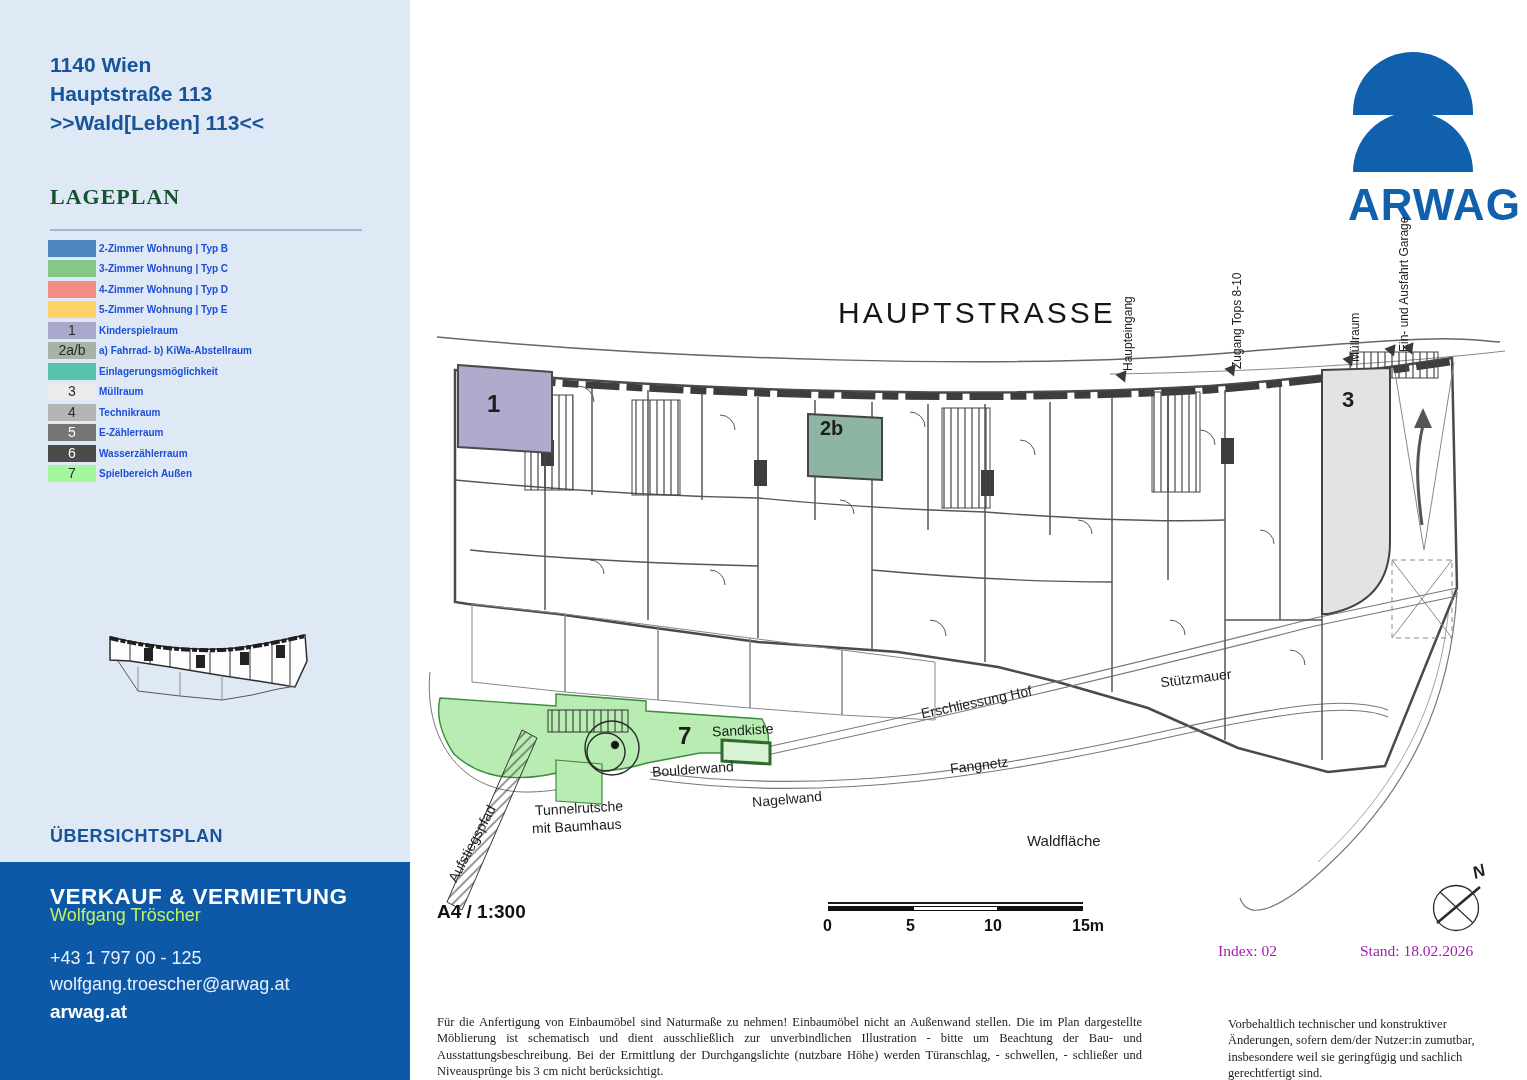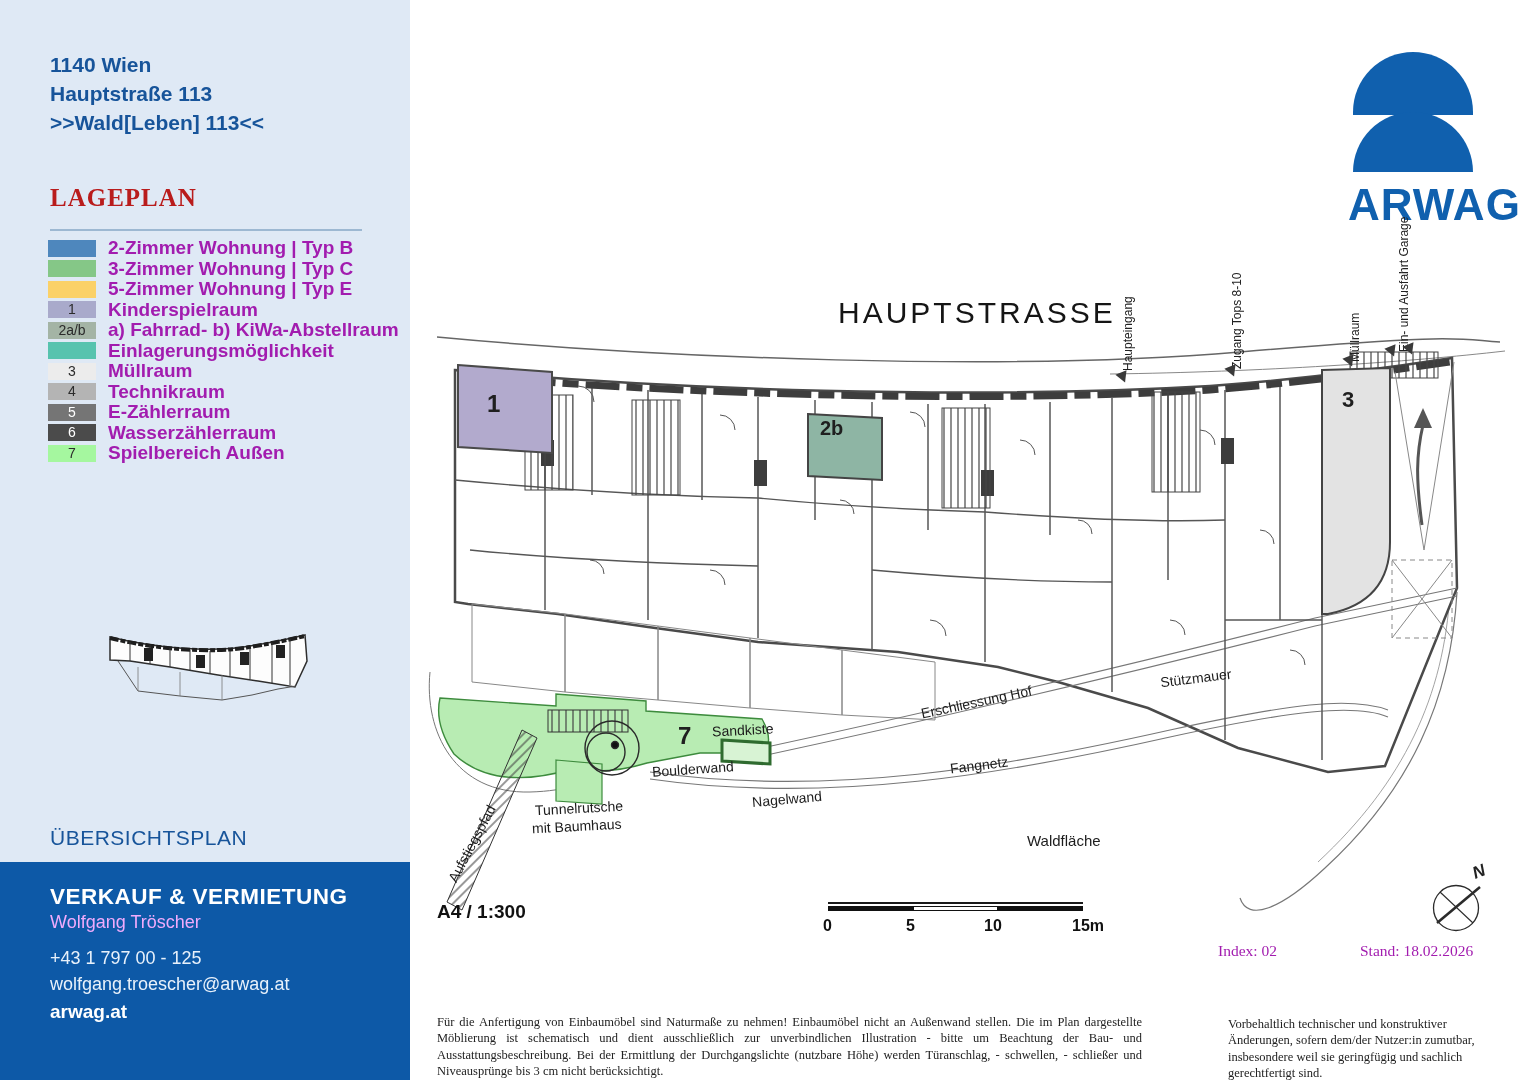--- a/index.html
+++ b/index.html
@@ -2,34 +2,34 @@
 <html><head>
 <meta charset="utf-8">
 <style>
   * { margin:0; padding:0; box-sizing:border-box; }
   html,body { width:1527px; height:1080px; background:#fff; font-family:"Liberation Sans",sans-serif; overflow:hidden; }
   #stage { position:relative; width:1527px; height:1080px; background:#ffffff; }
 
   
   #sidebar { position:absolute; left:0; top:0; width:410px; height:1080px; background:#dfe9f5; }
   .addr { position:absolute; left:50px; top:50px; font-size:21px; font-weight:bold; color:#17549a; line-height:29px; }
-  .plan-title { position:absolute; left:50px; top:184px; font-family:"Liberation Serif",serif; font-weight:bold; font-size:25px; color:#b91c1c; letter-spacing:1px; }
+  .plan-title { position:absolute; left:50px; top:184px; font-family:"Liberation Serif",serif; font-weight:bold; font-size:22px; color:#14532d; letter-spacing:1px; }
   .title-rule { position:absolute; left:50px; top:229px; width:312px; height:2px; background:#9db8d2; }
 
   .legend { position:absolute; left:48px; top:238px; width:330px; }
   .legend-row { display:flex; align-items:center; height:20.5px; }
   .legend-swatch { width:48px; height:17px; flex:0 0 48px; text-align:center; font-size:14px; color:#2b2b2b; line-height:17px; font-family:"Liberation Sans",sans-serif; }
-  .legend-label { margin-left:12px; font-size:19px; font-weight:bold; color:#a21caf; white-space:nowrap; }
+  .legend-label { margin-left:3px; font-size:10px; font-weight:bold; color:#1d4ed8; white-space:nowrap; }
 
   .mini-plan { position:absolute; left:100px; top:615px; }
-  .overview-title { position:absolute; left:50px; top:826px; font-size:21px; font-weight:normal; color:#17549a; letter-spacing:0.5px; }
+  .overview-title { position:absolute; left:50px; top:826px; font-size:18px; font-weight:bold; color:#17549a; letter-spacing:0.5px; }
 
   #sidebar-footer { position:absolute; left:0; top:862px; width:410px; height:218px; background:#0d59a7; color:#fff; }
   .contact-heading { position:absolute; left:50px; top:22px; font-size:22.5px; font-weight:bold; letter-spacing:0.5px; }
-  .contact-name  { position:absolute; left:50px; top:50px;  font-size:18px; color:#f0abfc; }
+  .contact-name  { position:absolute; left:50px; top:43px;  font-size:18px; color:#bef264; }
   .contact-phone { position:absolute; left:50px; top:86px;  font-size:18px; color:#e8f1fb; }
   .contact-email { position:absolute; left:50px; top:112px; font-size:18px; color:#e8f1fb; }
   .contact-web   { position:absolute; left:50px; top:139px; font-size:19px; font-weight:bold; color:#ffffff; }
 
   
   #logo { position:absolute; left:1351px; top:50px; }
   #logo-word { position:absolute; left:1348px; top:180px; width:128px; text-align:center; font-size:44px; font-weight:bold; letter-spacing:1px; color:#1060ae; }
 
   
   .street-name { position:absolute; left:838px; top:296px; font-size:30px; letter-spacing:3px; color:#151515; }
@@ -70,20 +70,24 @@
     <div class="title-rule"></div>
 
     <div class="legend">
       <div class="legend-row">
         <span class="legend-swatch" style="background: rgb(78, 135, 189);"></span>
         <span class="legend-label">2-Zimmer Wohnung | Typ B</span>
       </div>
       <div class="legend-row">
         <span class="legend-swatch" style="background: rgb(133, 199, 135);"></span>
         <span class="legend-label">3-Zimmer Wohnung | Typ C</span>
+      </div>
+      <div class="legend-row">
+        <span class="legend-swatch" style="background: rgb(242, 140, 133);"></span>
+        <span class="legend-label">4-Zimmer Wohnung | Typ D</span>
       </div>
       <div class="legend-row">
         <span class="legend-swatch" style="background: rgb(251, 209, 104);"></span>
         <span class="legend-label">5-Zimmer Wohnung | Typ E</span>
       </div>
       <div class="legend-row">
         <span class="legend-swatch" style="background: rgb(169, 170, 203);">1</span>
         <span class="legend-label">Kinderspielraum</span>
       </div>
       <div class="legend-row">

